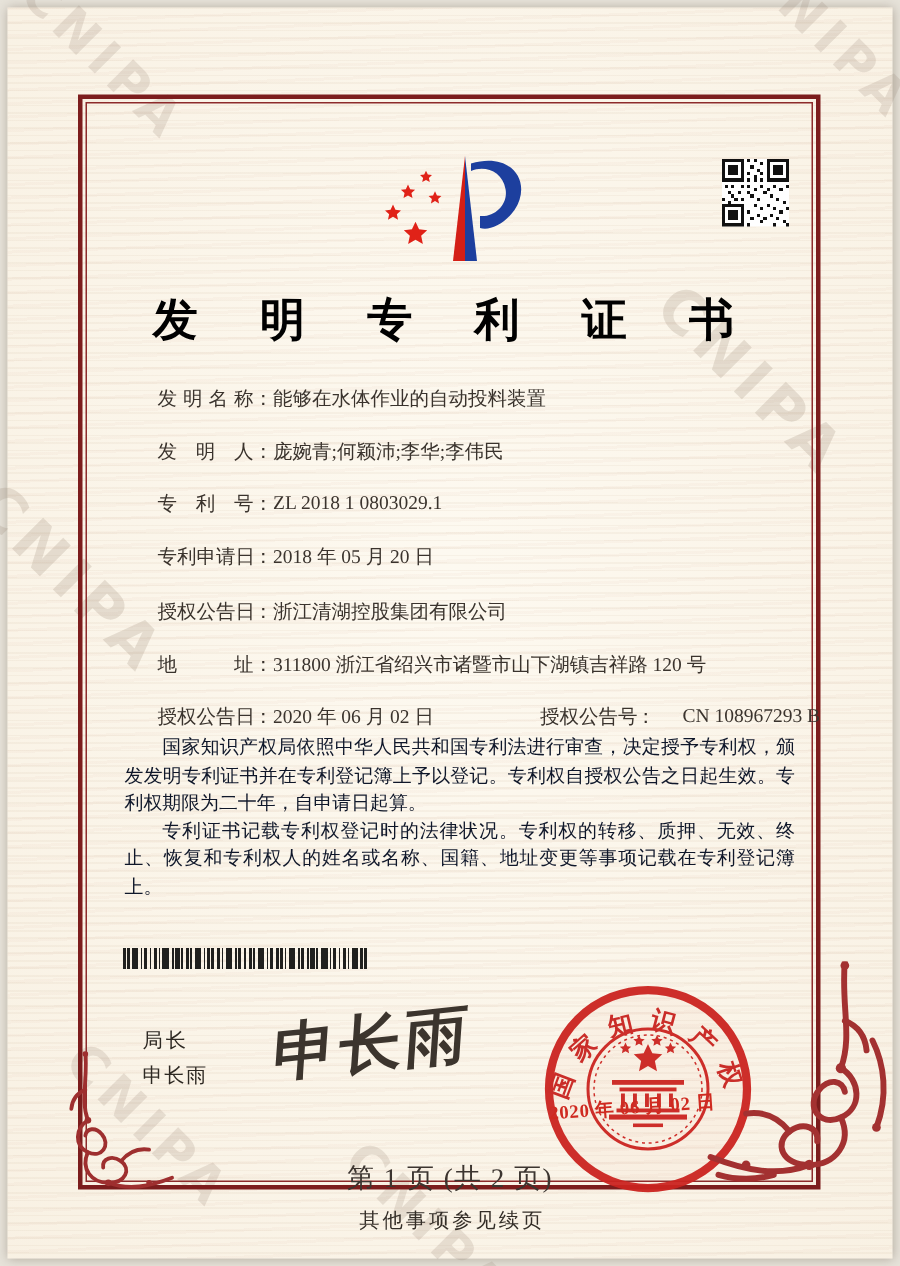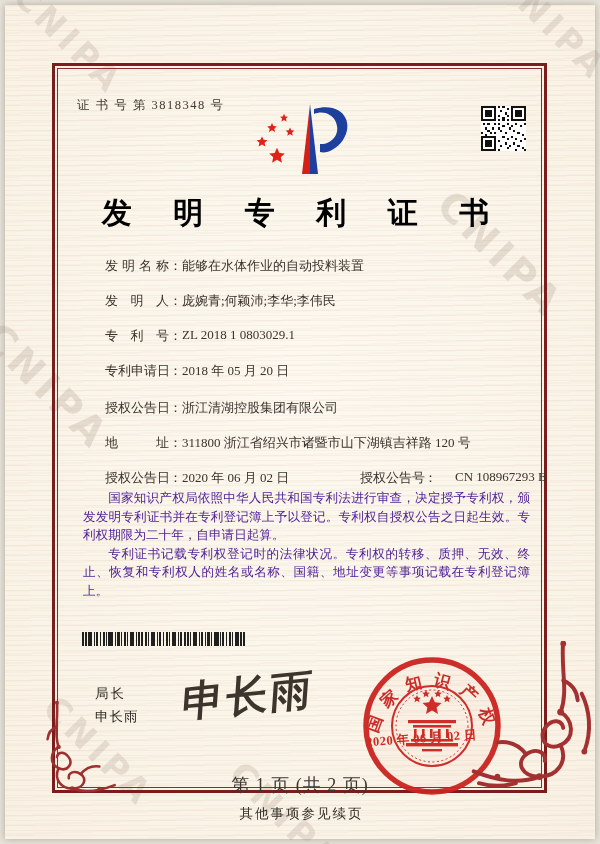--- a/index.html
+++ b/index.html
@@ -22,21 +22,21 @@
   .qr{position:absolute;left:476px;top:101px;width:45px;height:45px;}
   .title{position:absolute;left:0;top:188px;width:581px;text-align:center;font-size:30px;
          font-weight:700;letter-spacing:17px;padding-left:17px;box-sizing:border-box;color:#000000;}
   .field-row{position:absolute;left:80px;height:17px;font-size:13px;color:#3a332d;white-space:nowrap;}
   .pair{position:absolute;top:0;left:0;margin-left:20px;}
   .pair.second{left:255px;}
   .f-label{display:inline-block;width:64px;text-align:justify;text-align-last:justify;}
   .f-value{position:absolute;left:77px;top:0;white-space:nowrap;}
   .pair.second .f-value{left:95px;}
   .paras{position:absolute;left:78px;top:484px;width:447px;font-size:12.6px;line-height:18.6px;
-         text-align:justify;color:#4c1d95;}
+         text-align:justify;color:#0f172a;}
   .paras p{margin:0;text-indent:2em;}
   .barcode{position:absolute;left:77px;top:627px;width:163px;height:14px;
     background:
       repeating-linear-gradient(90deg,#20201e 0 1px,rgba(0,0,0,0) 1px 3px),
       repeating-linear-gradient(90deg,#20201e 0 2px,rgba(0,0,0,0) 2px 7px),
       repeating-linear-gradient(90deg,rgba(0,0,0,0) 0 4px,#20201e 4px 5px,rgba(0,0,0,0) 5px 11px);}
   .director-title{position:absolute;left:90px;top:680px;font-size:13.5px;color:#2e2923;letter-spacing:2px;}
   .director-name{position:absolute;left:90px;top:703px;font-size:13.5px;color:#2e2923;letter-spacing:1px;}
   .signature{position:absolute;left:168px;top:663px;width:150px;text-align:center;font-size:42px;
              font-weight:700;color:#28211a;transform:rotate(-6deg) skewX(-10deg);opacity:.9;
@@ -63,21 +63,20 @@
     <span class="wm" style="left:478px;top:0px;">CNIPA</span>
     <span class="wm big" style="left:416px;top:226px;">CNIPA</span>
     <span class="wm big" style="left:-38px;top:358px;">CNIPA</span>
     <span class="wm" style="left:24px;top:726px;">CNIPA</span>
     <span class="wm" style="left:210px;top:792px;">CNIPA</span>
 
     <div class="frame">
       <div class="frame-inner"></div>
     </div>
 
-    <div class="cert-no">证 书 号 第 3818348 号</div>
 
     <svg class="logo" viewBox="0 0 105 80">
       <defs>
         <path id="st" d="M0,-10 L2.9,-3.8 9.5,-3.1 4.6,1.4 6,8.1 0,4.6 -6,8.1 -4.6,1.4 -9.5,-3.1 -2.9,-3.8 Z"></path>
       </defs>
       <g fill="#e02218">
         <use href="#st" transform="translate(34,22) scale(0.42)"></use>
         <use href="#st" transform="translate(22,32) scale(0.5)"></use>
         <use href="#st" transform="translate(40,36) scale(0.45)"></use>
         <use href="#st" transform="translate(12,46) scale(0.56)"></use>

